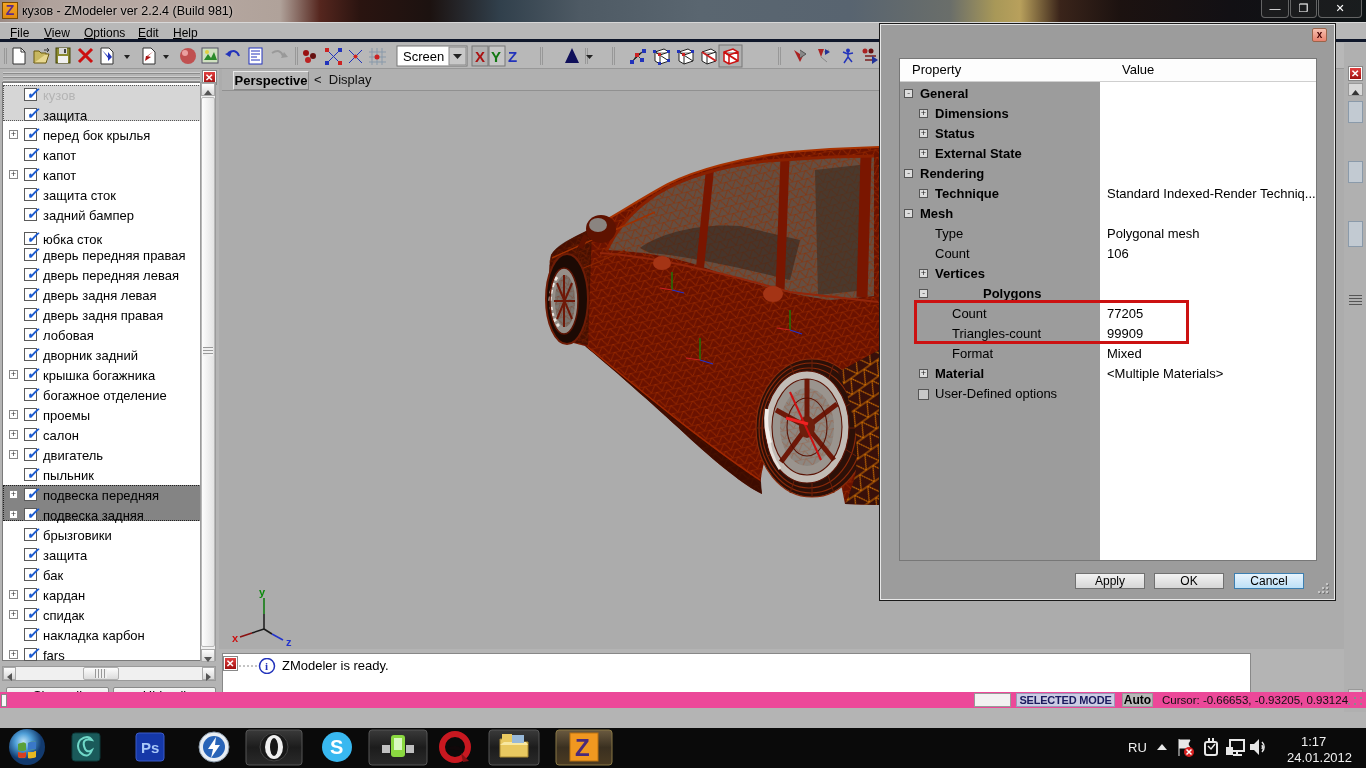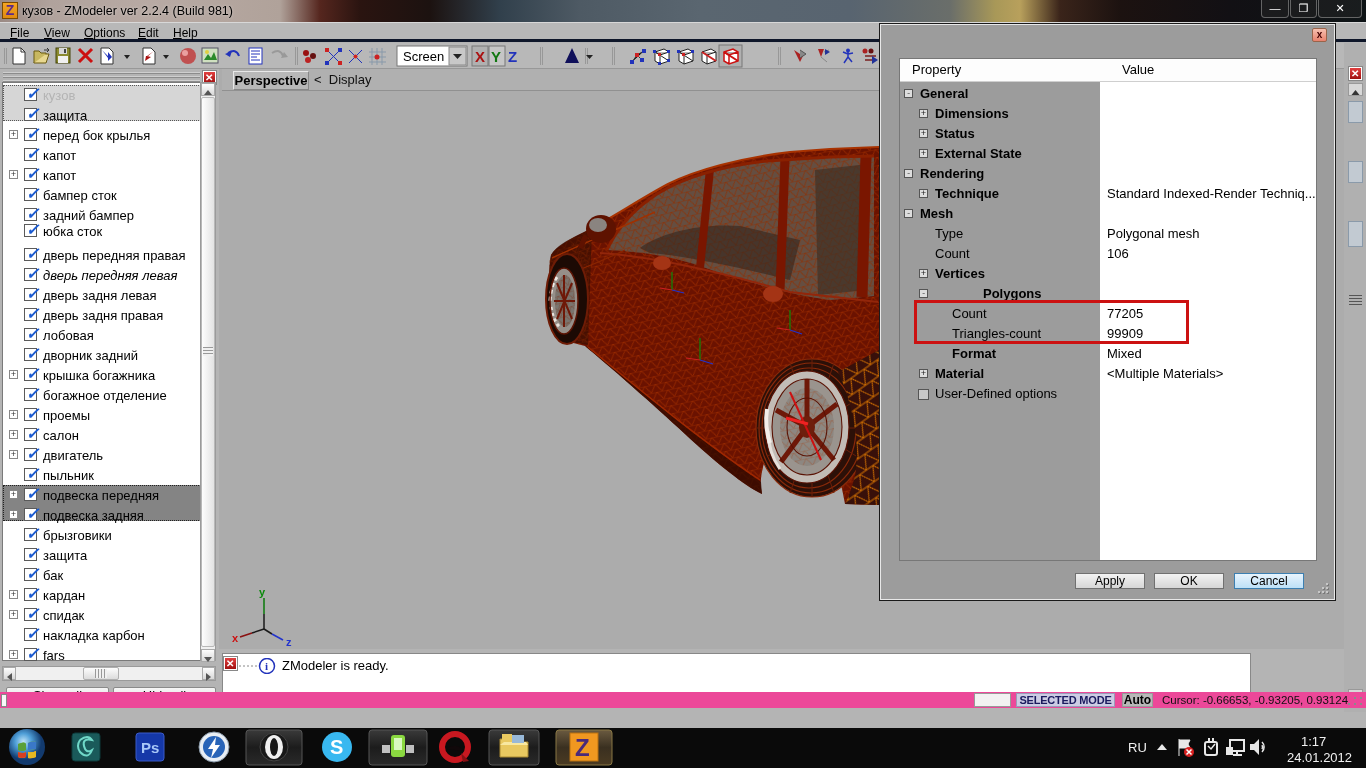--- a/index.html
+++ b/index.html
@@ -412,35 +412,35 @@
         <i class="cb"></i>
         <span class="txt" style="">капот</span>
       </div>
 <div class="row" style="top:82px;">
         <i class="plus">+</i>
         <i class="cb"></i>
         <span class="txt" style="">капот</span>
       </div>
 <div class="row" style="top:102px;">
         <i class="cb"></i>
-        <span class="txt" style="">бампер сток</span>
+        <span class="txt" style="">защита сток</span>
       </div>
 <div class="row" style="top:122px;">
         <i class="cb"></i>
         <span class="txt" style="">задний бампер</span>
       </div>
-<div class="row" style="top:138px;">
+<div class="row" style="top:146px;">
         <i class="cb"></i>
         <span class="txt" style="">юбка сток</span>
       </div>
 <div class="row" style="top:162px;">
         <i class="cb"></i>
         <span class="txt" style="">дверь передняя правая</span>
       </div>
-<div class="row" style="top:182px;font-style:italic;">
+<div class="row" style="top:182px;">
         <i class="cb"></i>
         <span class="txt" style="">дверь передняя левая</span>
       </div>
 <div class="row" style="top:202px;">
         <i class="cb"></i>
         <span class="txt" style="">дверь задня левая</span>
       </div>
 <div class="row" style="top:222px;">
         <i class="cb"></i>
         <span class="txt" style="">дверь задня правая</span>
@@ -737,21 +737,21 @@
         </div>
 <div class="drow" style="top:245px;">
           <span class="nm" style="left:52px;">Count</span>
           <span class="vl">77205</span>
         </div>
 <div class="drow" style="top:265px;">
           <span class="nm" style="left:52px;">Triangles-count</span>
           <span class="vl">99909</span>
         </div>
 <div class="drow" style="top:285px;">
-          <span class="nm" style="left:52px;font-weight:bold;">Format</span>
+          <span class="nm" style="left:52px;font-weight:normal;">Format</span>
           <span class="vl">Mixed</span>
         </div>
 <div class="drow" style="top:305px;">
           <i class="pm" style="left:19px;">+</i>
           <span class="nm" style="left:35px;font-weight:bold;">Material</span>
           <span class="vl">&lt;Multiple Materials&gt;</span>
         </div>
 <div class="drow" style="top:325px;">
           <i class="pm" style="left:18px;width:11px;height:11px;background:#c8c8c8;"></i>
           <span class="nm" style="left:35px;">User-Defined options</span>

